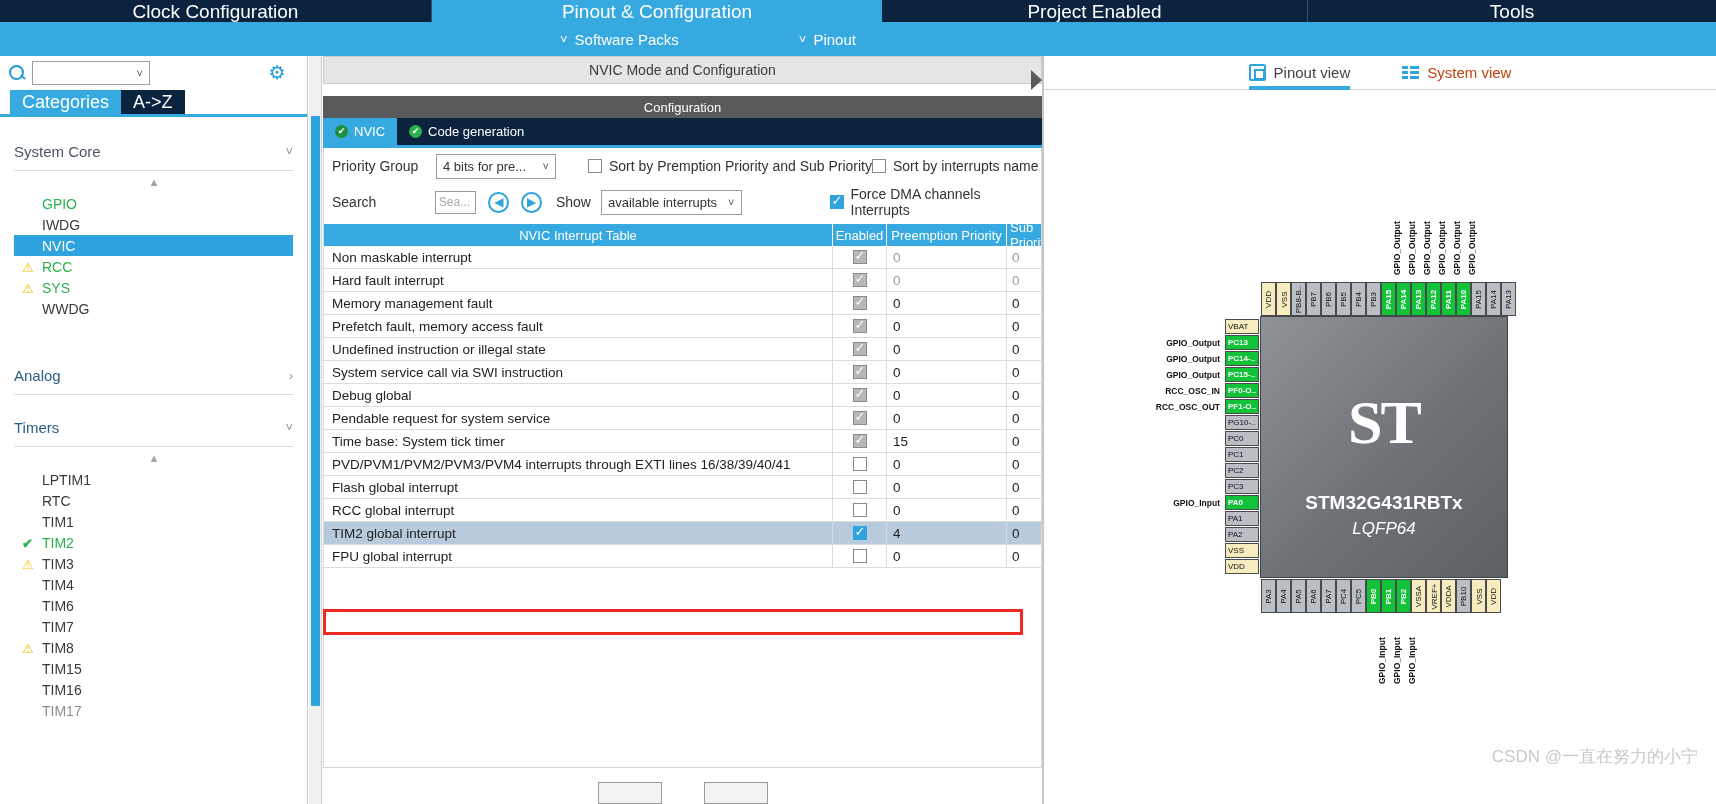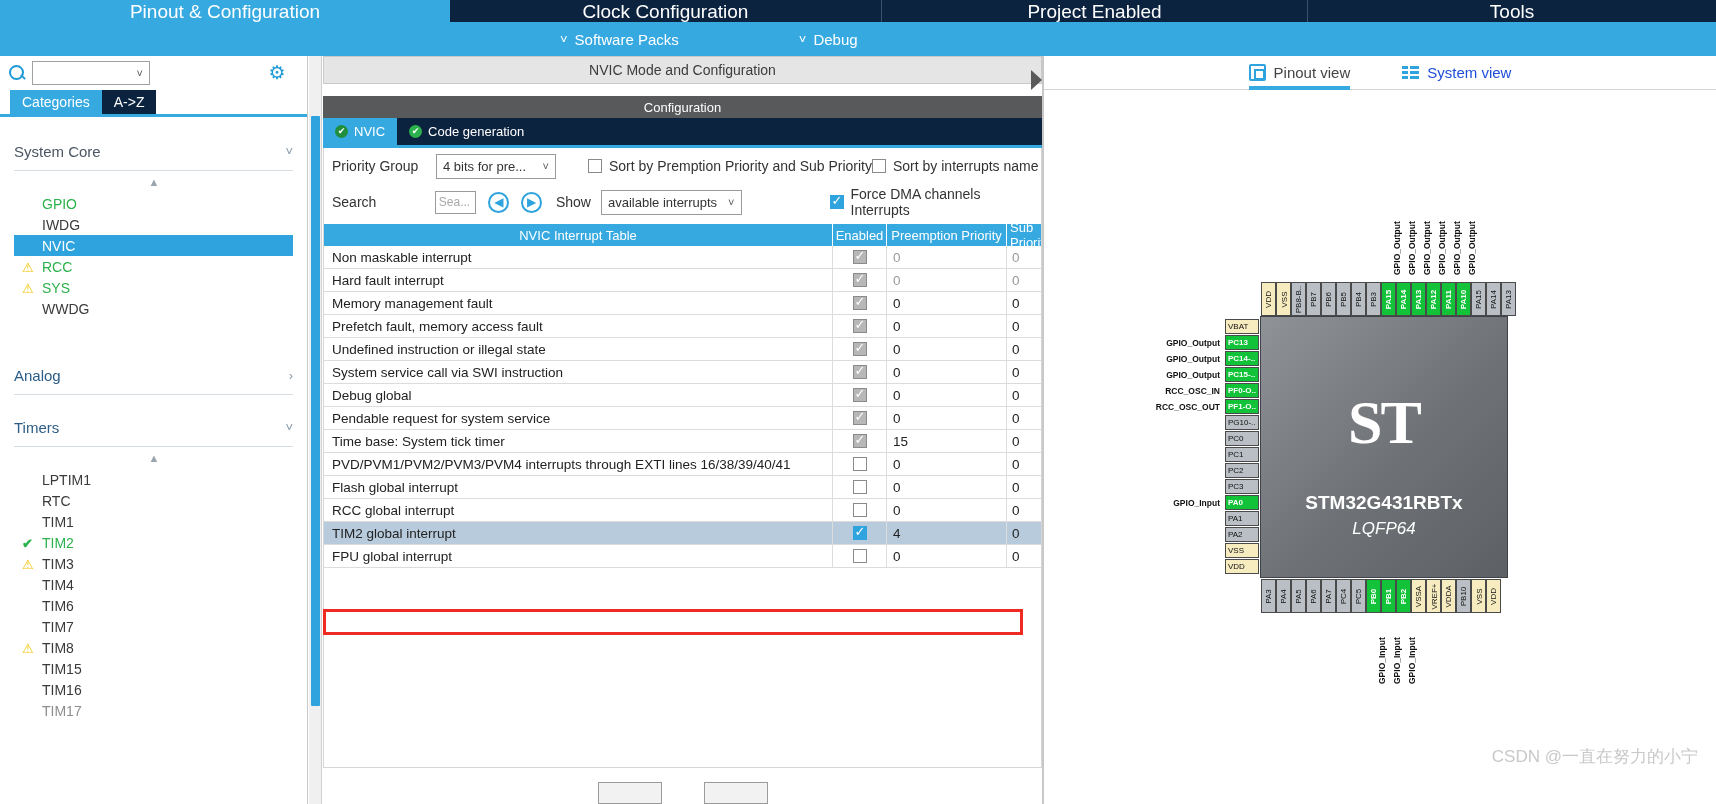--- a/index.html
+++ b/index.html
@@ -61,21 +61,21 @@
     font-size: 12px; color: #333;
   }
   .cb-arrow { font-size: 11px; color: #555; }
   .gear {
     margin-left: auto; margin-right: 12px; width: 20px; height: 20px;
     color: #1e9bd7; font-size: 19px; line-height: 20px; text-align: center;
   }
 
   .cat-tabs { display: flex; height: 24px; margin-left: 10px; }
   .cat-tab {
-    font-size: 14px; color: #ffffff; padding: 12px 12px;
+    font-size: 18px; color: #ffffff; padding: 12px 12px;
     display: flex; align-items: center; height: 24px;
   }
   .cat-tab.sel { background: #36a9e1; }
   .cat-tab.unsel { background: #0c2340; }
   .cat-underline { height: 3px; background: #36a9e1; margin: 0 0 0 0; }
 
   .tree { padding: 16px 14px; }
   .group-head {
     display: flex; align-items: center; justify-content: space-between;
     height: 38px; font-size: 15px; color: #4b5563;
@@ -297,42 +297,42 @@
     position: absolute; left: 1031px; top: 70px; width: 11px; height: 20px;
     background: #5a5a5a; clip-path: polygon(0 0, 100% 50%, 0 100%);
   }
 </style>
 </head>
 <body>
 
 <div id="app">
 
   <div class="topnav">
+    <div class="tab" style="width:432px">
+      <span>Clock Configuration</span>
+    </div>
     <div class="tab active" style="width:450px">
       <span>Pinout &amp; Configuration</span>
-    </div>
-    <div class="tab" style="width:432px">
-      <span>Clock Configuration</span>
     </div>
     <div class="tab" style="width:426px">
       <span>Project Enabled</span>
     </div>
     <div class="tab" style="width:408px;border-right:none">
       <span>Tools</span>
     </div>
   </div>
 
   <div class="subnav">
     <div class="item">
       <span class="chev">˅</span>
       <span>Software Packs</span>
     </div>
     <div class="item" style="margin-left:120px">
       <span class="chev">˅</span>
-      <span>Debug</span>
+      <span>Pinout</span>
     </div>
   </div>
 
   <div class="sidebar">
     <div class="search-row">
       <div class="magnifier"></div>
       <div class="search-combo">
         <span class="cb-arrow">˅</span>
       </div>
       <div class="gear">⚙</div>
@@ -639,21 +639,21 @@
       </div>
       <div class="vtab">
         <span class="sys-ico">
           <i></i>
             <i></i>
             <i></i>
             <i></i>
             <i></i>
             <i></i>
         </span>
-        <span style="color:#1d4ed8">System view</span>
+        <span style="color:#c2410c">System view</span>
       </div>
     </div>
 
     <div class="pinout-stage">
       <div class="chip-body">
         <div class="st-logo">ST</div>
         <div class="chip-name">STM32G431RBTx</div>
         <div class="chip-pkg">LQFP64</div>
       </div>
 

